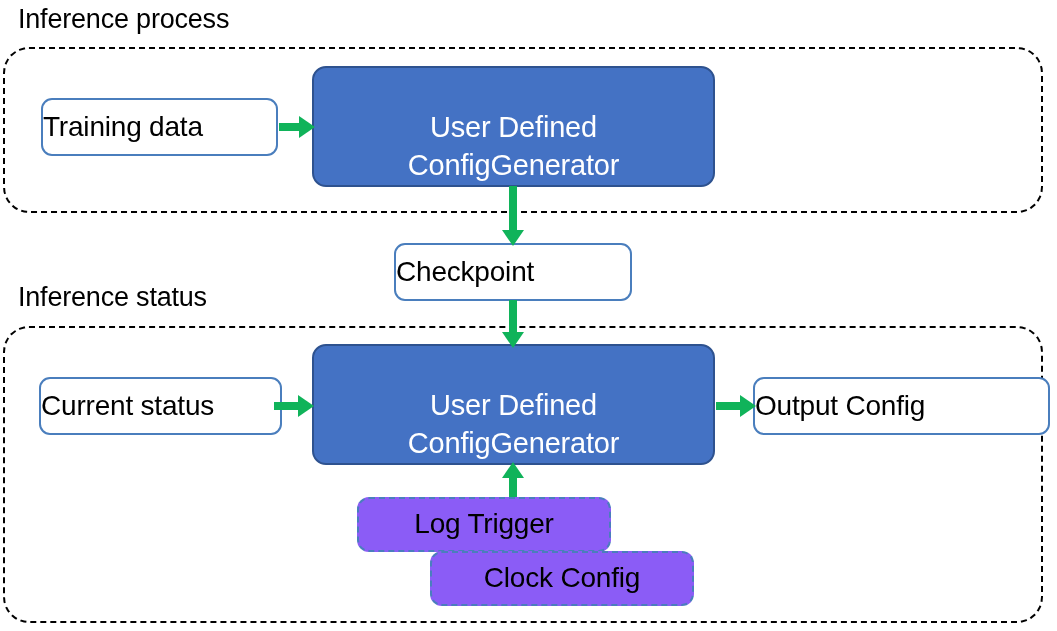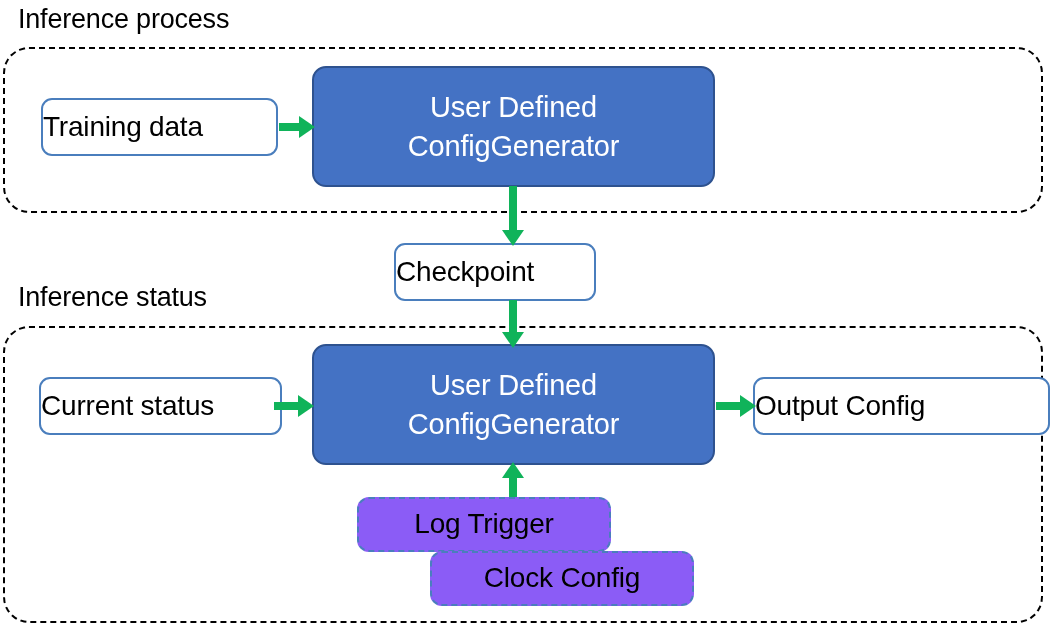--- a/index.html
+++ b/index.html
@@ -51,35 +51,35 @@
     display: flex;
     align-items: center;
     justify-content: flex-start;
     color: #000000;
     font-size: 28px;
     line-height: 1.1;
     white-space: nowrap;
     letter-spacing: -0.2px;
   }
   #box-training-data { left: 41px;  top: 98px;  width: 237px; height: 58px; }
-  #box-checkpoint    { left: 394px; top: 243px; width: 202px; height: 58px; }
+  #box-checkpoint    { left: 394px; top: 243px; width: 238px; height: 58px; }
   #box-current-status{ left: 39px;  top: 377px; width: 243px; height: 58px; }
   #box-output-config { left: 753px; top: 377px; width: 297px; height: 58px; }
 
   
   .proc-box {
     position: absolute;
     box-sizing: border-box;
     background: #4472C4;
     border: 2px solid #2E528F;
     border-radius: 14px;
     display: flex;
     flex-direction: column;
     align-items: center;
-    justify-content: center;
+    justify-content: flex-end;
     color: #ffffff;
     font-size: 29px;
     line-height: 1.33;
     white-space: nowrap;
     letter-spacing: -0.2px;
   }
   #proc-train     { left: 312px; top: 66px;  width: 403px; height: 121px; }
   #proc-inference { left: 312px; top: 344px; width: 403px; height: 121px; }
 
   

